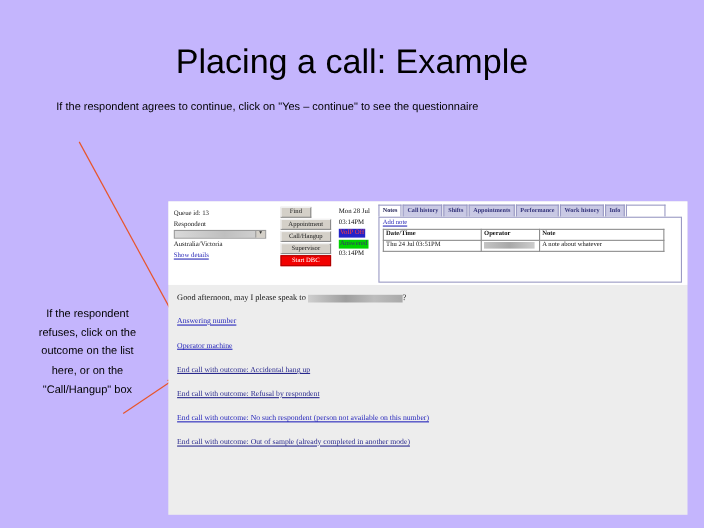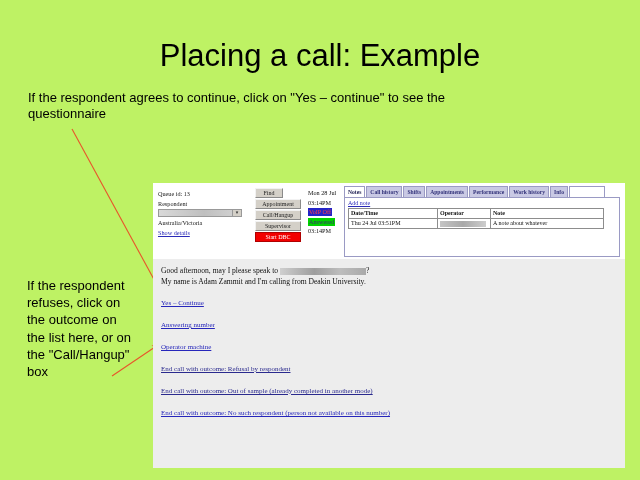--- a/index.html
+++ b/index.html
@@ -5,42 +5,43 @@
   html, body {
     margin: 0; padding: 0;
     width: 640px; height: 480px;
     background: #ffffff;
     font-family: "Liberation Sans", sans-serif;
     overflow: hidden;
   }
   #slide {
     position: relative;
     width: 640px; height: 480px;
-    background: #bef264;
+    background: #c4b5fd;
   }
 
   
   #slide-title {
     position: absolute;
     left: 0; top: 38px;
     width: 640px;
     text-align: center;
     font-size: 31px;
     font-weight: 400;
     letter-spacing: 0px;
     color: #000000;
     white-space: nowrap;
   }
 
   
   .callout {
     position: absolute;
     color: #000000;
-    font-size: 13px;
+    font-size: 10px;
     line-height: 16px;
+    text-align: center;
   }
   #callout-top {
     left: 28px; top: 90px;
     width: 430px;
   }
   #callout-left {
     left: 27px; top: 277px;
     width: 105px;
     line-height: 17.2px;
   }
@@ -327,24 +328,23 @@
             </tbody>
           </table>
         </div>
       </div>
     </div>
 
     <div id="script-area">
       <div class="script-line">
         <span>Good afternoon, may I please speak to </span><span class="redact-long"></span><span>?</span>
       </div>
-      <div class="script-line">My name is Adam Zammit and I'm calling from Deakin University.</div>
-
-      <a class="outcome gap" href="#">Yes – Continue</a>
+
       <a class="outcome gap" href="#">Answering number</a>
       <a class="outcome gap" href="#">Operator machine</a>
+      <a class="outcome gap faint" href="#">End call with outcome: Accidental hang up</a>
       <a class="outcome gap faint" href="#">End call with outcome: Refusal by respondent</a>
+      <a class="outcome gap" href="#">End call with outcome: No such respondent (person not available on this number)</a>
       <a class="outcome gap faint" href="#">End call with outcome: Out of sample (already completed in another mode)</a>
-      <a class="outcome gap" href="#">End call with outcome: No such respondent (person not available on this number)</a>
     </div>
 
   </div>
 </div>
 
 </body></html>

